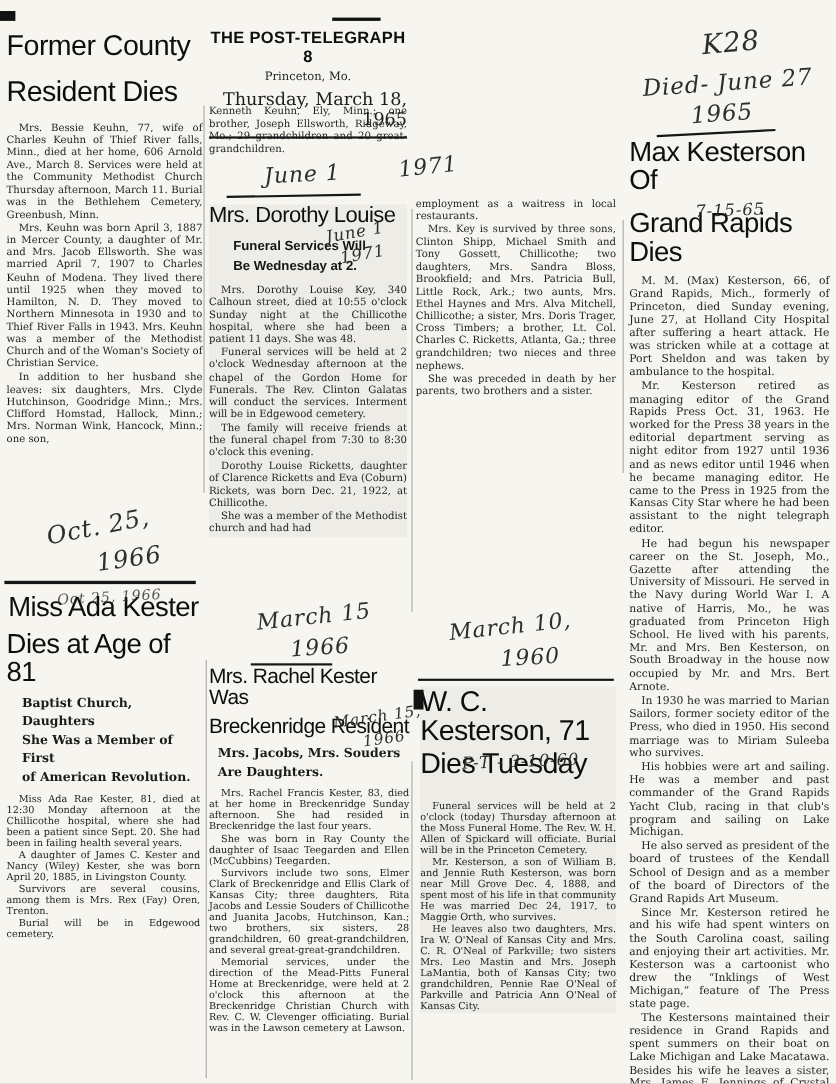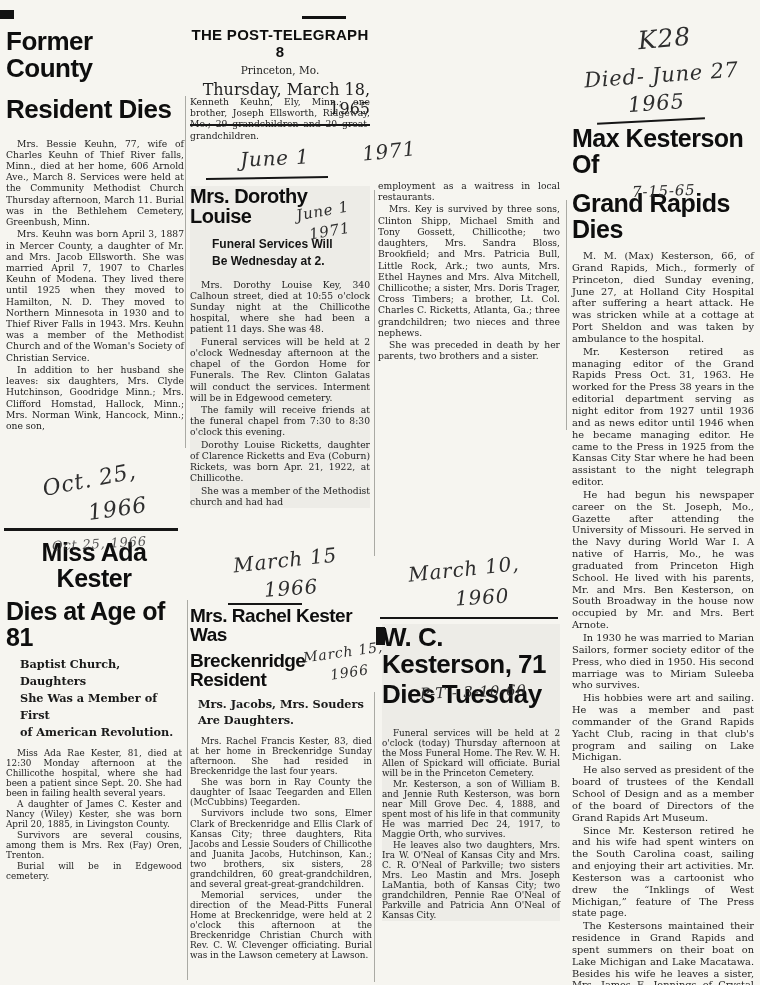--- a/index.html
+++ b/index.html
@@ -5,21 +5,21 @@
   :root{
     --paper:#f6f5f0; --ink:#1d1d1d; --head:#0e0e0e; --hand:#2e2e2e; --rule:#161616;
   }
   html,body{margin:0;padding:0;}
   body{background:#d9d8d3;font-family:"DejaVu Serif",serif;}
   .page{position:relative;width:760px;height:985px;background:var(--paper);overflow:hidden;
         box-shadow:0 0 6px rgba(0,0,0,.25);}
   .clip{position:absolute;}
   .shade{background:rgba(185,183,174,.14);}
   
-  .hl{font-family:"Liberation Sans",sans-serif;font-weight:700;color:var(--head);
+  .hl{font-family:"Liberation Sans",sans-serif;font-weight:400;color:var(--head);
       letter-spacing:-0.5px;line-height:1.02;}
   .hl-26{font-size:26px;margin:0 0 15px 0;}
   .hl-25{font-size:25px;margin:0 0 12px 0;}
   .hl-20{font-size:20px;margin:0 0 4px 0;}
   .hl-19{font-size:19px;margin:0 0 6px 0;}
   
   .body{font-family:"DejaVu Serif",serif;font-size:9.2px;line-height:1.22;
         text-align:justify;color:var(--ink);}
   .body p{margin:0 0 1px 0;text-indent:11px;}
   .body p.noindent{text-indent:0;}
@@ -110,21 +110,21 @@
   <div class="clip shade" style="left:190px;top:186px;width:180px;">
     <div class="hl hl-20">Mrs. Dorothy Louise</div>
     <div class="sub-sans">
       <div>Funeral Services Will</div>
       <div>Be Wednesday at 2.</div>
     </div>
     <div class="body">
       <p>Mrs. Dorothy Louise Key, 340 Calhoun street, died at 10:55 o'clock Sunday night at the Chillicothe hospital, where she had been a patient 11 days. She was 48.</p>
       <p>Funeral services will be held at 2 o'clock Wednesday afternoon at the chapel of the Gordon Home for Funerals. The Rev. Clinton Galatas will conduct the services. Interment will be in Edgewood cemetery.</p>
       <p>The family will receive friends at the funeral chapel from 7:30 to 8:30 o'clock this evening.</p>
-      <p>Dorothy Louise Ricketts, daughter of Clarence Ricketts and Eva (Coburn) Rickets, was born Apr. 21, 1922, at Chillicothe.</p>
+      <p>Dorothy Louise Ricketts, daughter of Clarence Ricketts and Eva (Coburn) Rickets, was born Dec. 21, 1922, at Chillicothe.</p>
       <p>She was a member of the Methodist church and had had</p>
     </div>
   </div>
 
   <div class="clip" style="left:378px;top:180px;width:182px;">
     <div class="body">
       <p class="noindent">employment as a waitress in local restaurants.</p>
       <p>Mrs. Key is survived by three sons, Clinton Shipp, Michael Smith and Tony Gossett, Chillicothe; two daughters, Mrs. Sandra Bloss, Brookfield; and Mrs. Patricia Bull, Little Rock, Ark.; two aunts, Mrs. Ethel Haynes and Mrs. Alva Mitchell, Chillicothe; a sister, Mrs. Doris Trager, Cross Timbers; a brother, Lt. Col. Charles C. Ricketts, Atlanta, Ga.; three grandchildren; two nieces and three nephews.</p>
       <p>She was preceded in death by her parents, two brothers and a sister.</p>
     </div>

